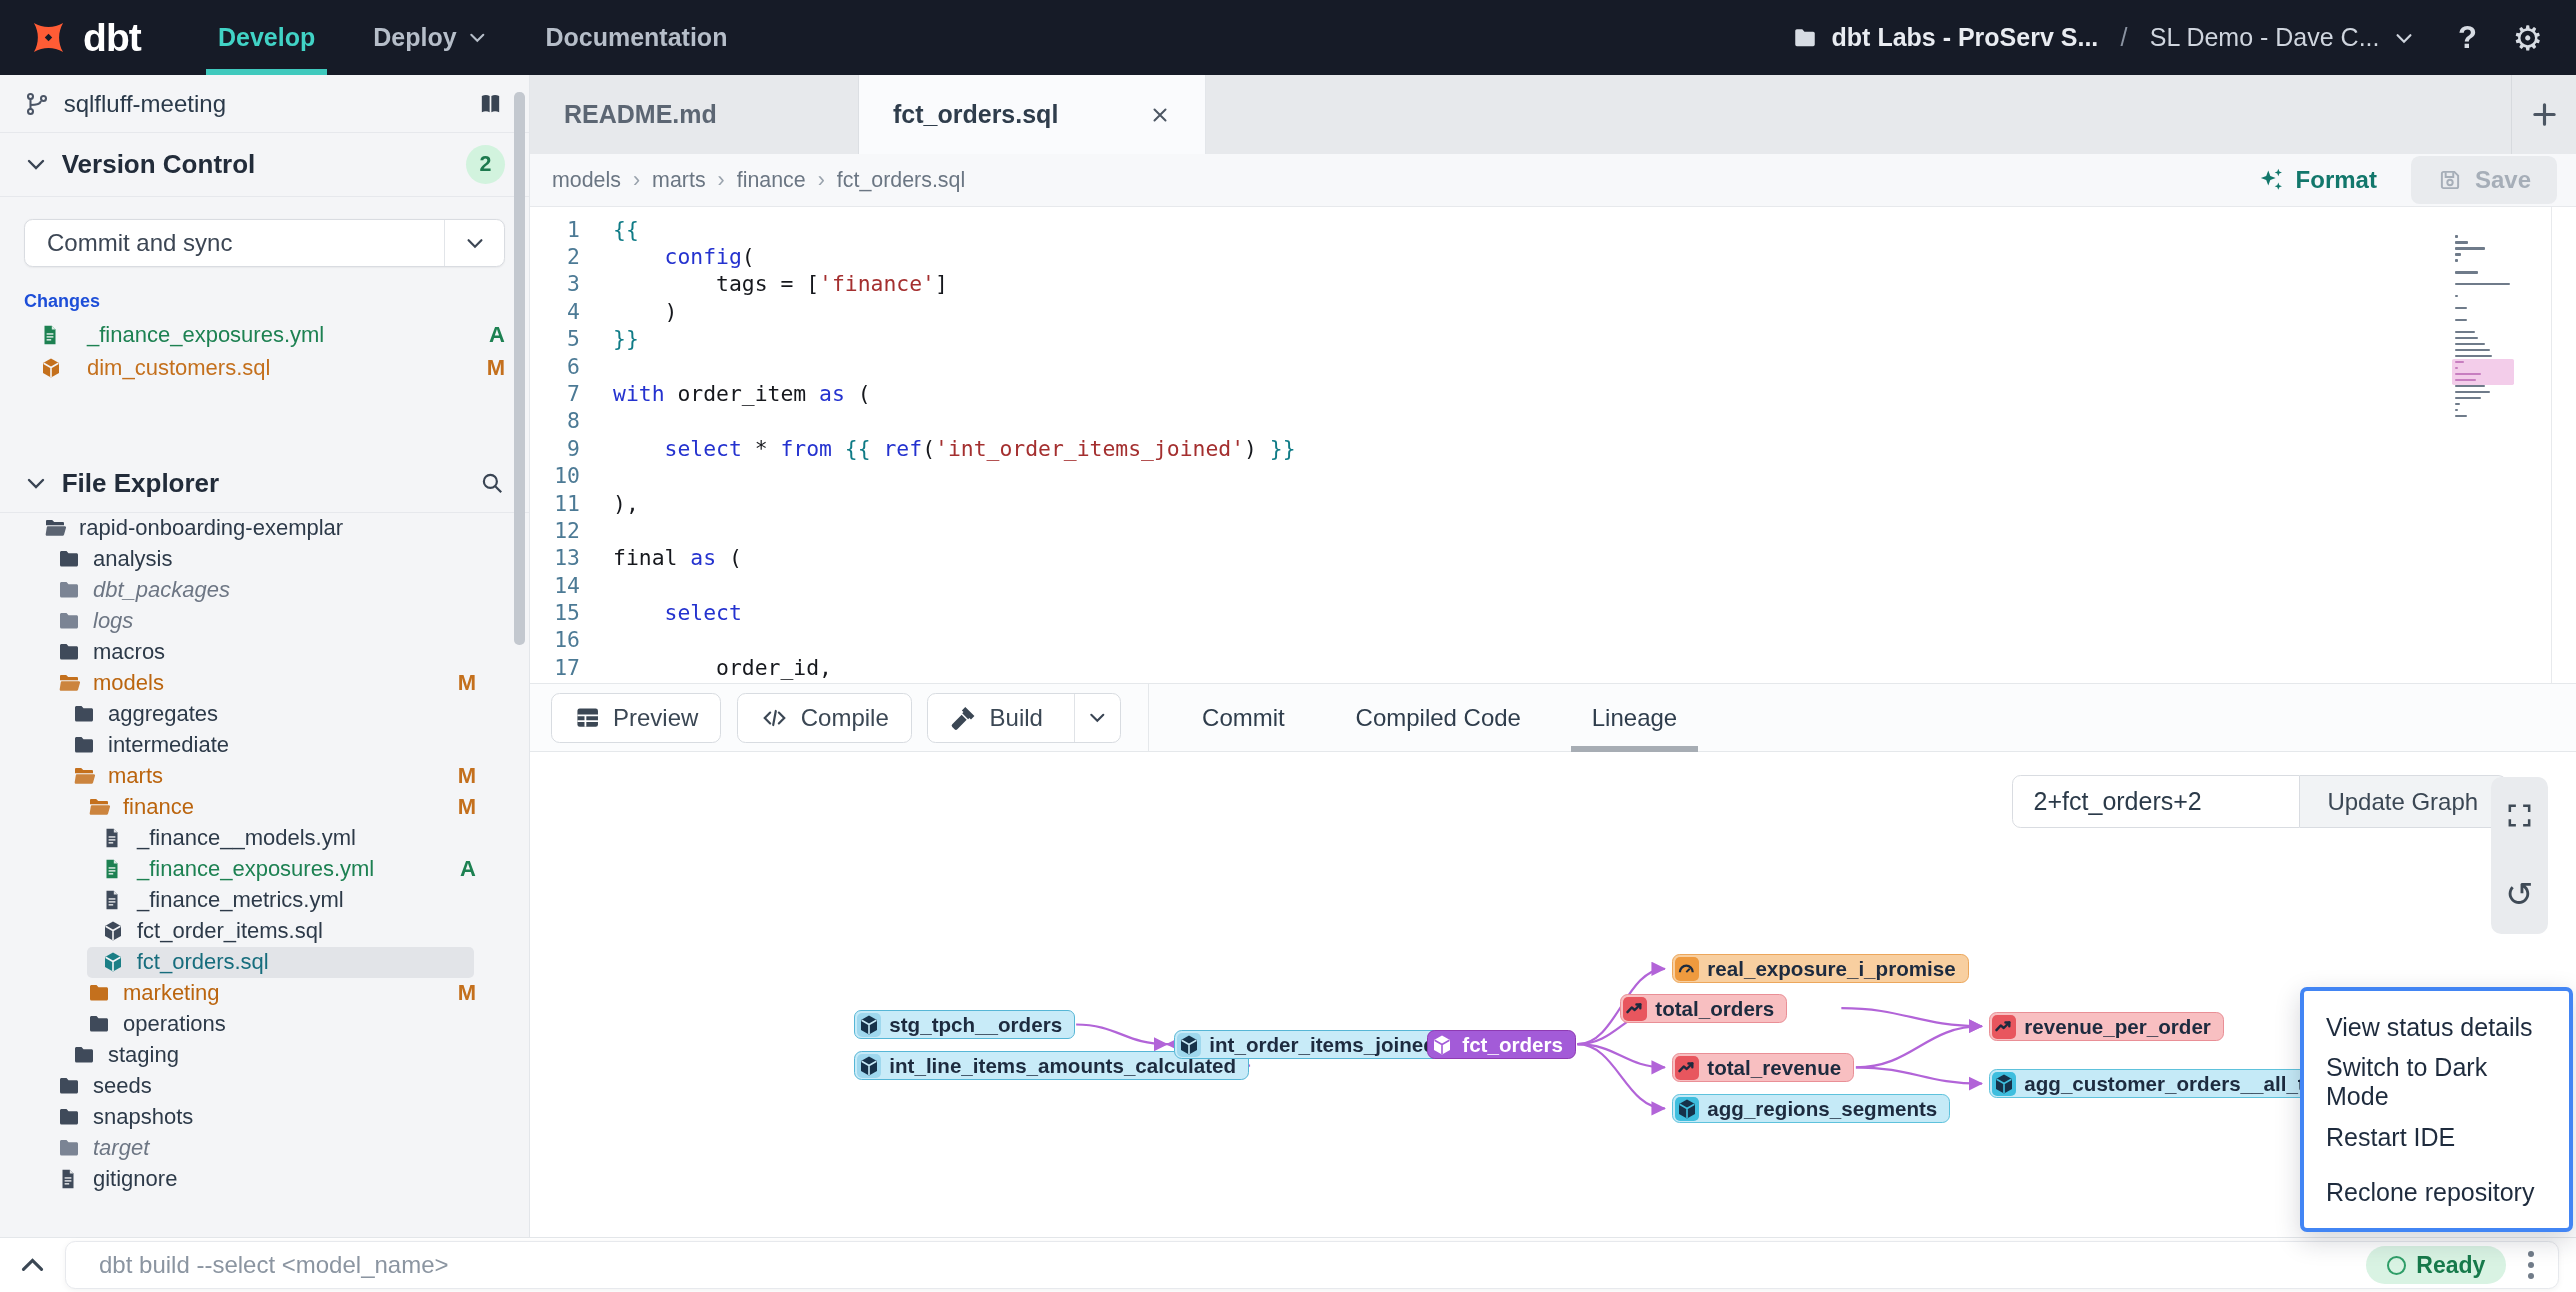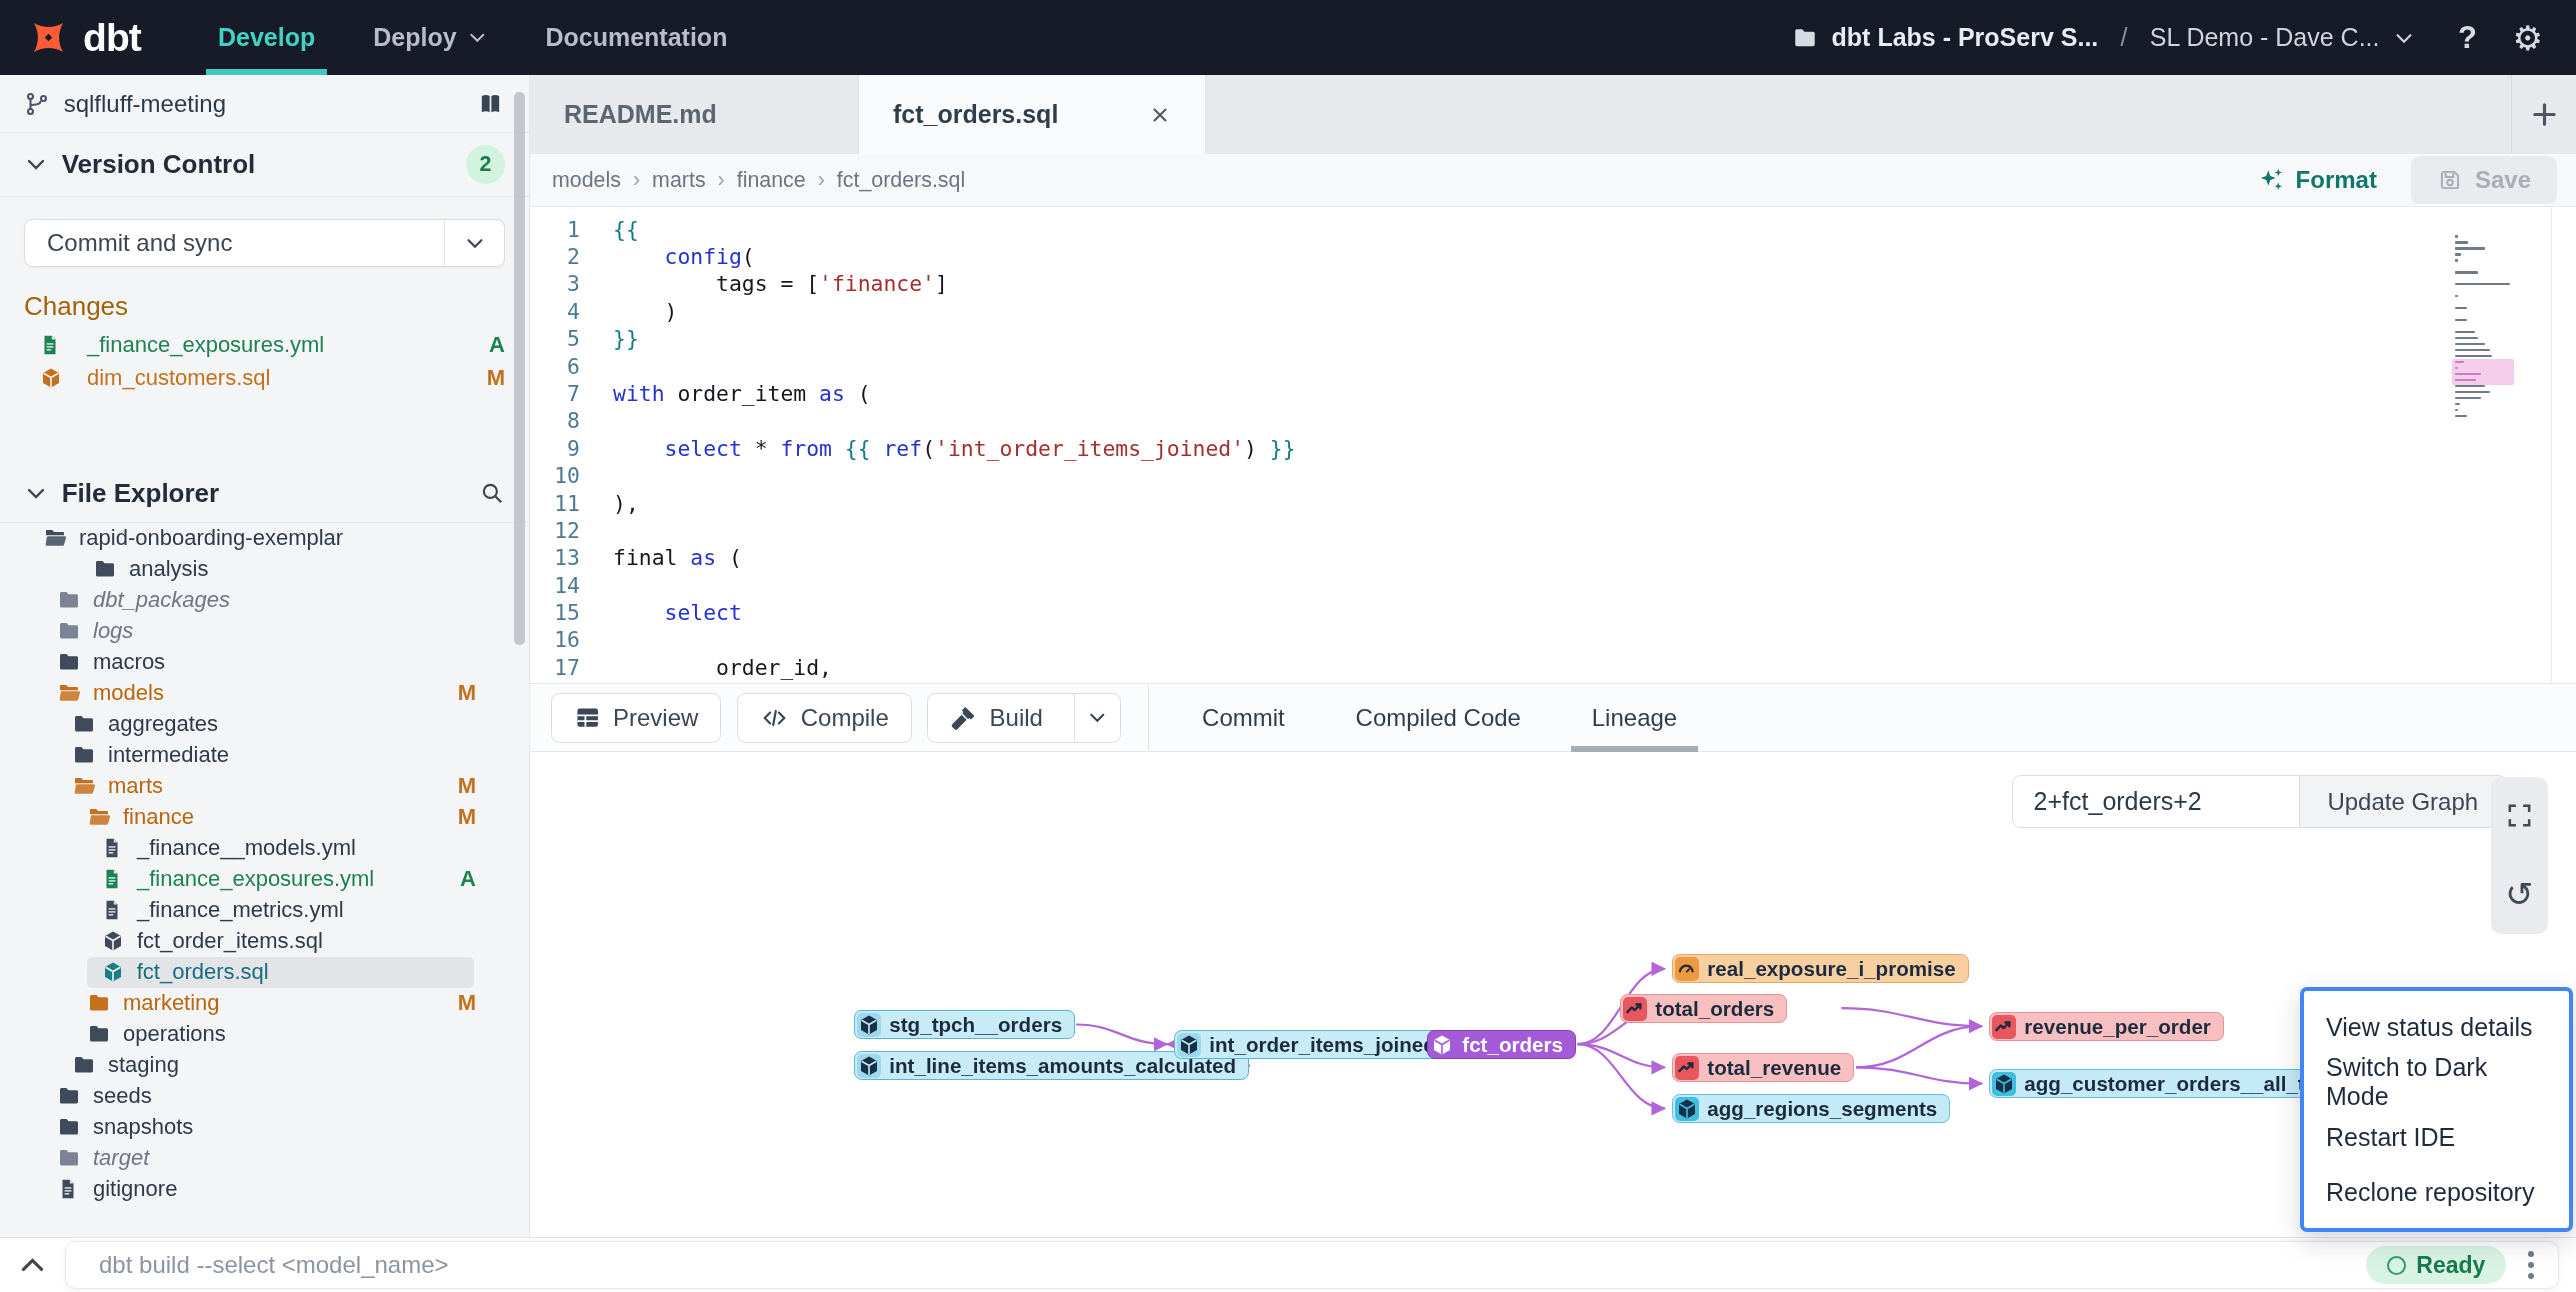--- a/index.html
+++ b/index.html
@@ -25,21 +25,21 @@
   .sidebar{position:absolute;left:0;top:75px;width:530px;bottom:55px;background:#f4f5f7;border-right:0.9px solid #e3e6ea;overflow:hidden}
   .s-row{display:flex;align-items:center;padding:0 24px}
   .branch-row{height:57px;gap:13.7px;font-size:24px;color:#2b3a4a}
   .divider{height:0.9px;background:#e6e8ec}
   .vc-row{height:63px;gap:13.7px;font-size:26px;font-weight:700;color:#222c3a}
   .vc-badge{margin-left:auto;width:39px;height:39px;border-radius:50%;background:#d2f3de;color:#1d7a4e;font-size:21.4px;font-weight:600;display:flex;align-items:center;justify-content:center}
   .commit-area{padding:22px 24px 13.7px}
   .commit-btn{height:48px;background:#fff;border:0.9px solid #d9dce1;border-radius:8.6px;display:flex;align-items:center;box-shadow:0 0.9px 1.7px rgba(0,0,0,.05);cursor:pointer}
   .commit-label{flex:1;padding-left:22px;font-size:24px;color:#3c4654}
   .commit-chev{width:60px;height:100%;border-left:0.9px solid #e2e5e9;display:flex;align-items:center;justify-content:center;color:#3c4654}
-  .changes-title{padding:10.3px 24px 6.9px;font-size:26px;font-weight:400;color:#a16207}
+  .changes-title{padding:10.3px 24px 6.9px;font-size:18px;font-weight:700;color:#1d4ed8}
   .change-row{height:33px;display:flex;align-items:center;padding:0 24px 0 39px;gap:12px;font-size:22px;cursor:pointer}
   .change-status{margin-left:auto;font-weight:700}
   .c-green{color:#1d8152}.c-orange{color:#c4701d}
   .fe-row{height:57px;margin-top:70px;gap:13.7px;font-size:26px;font-weight:700;color:#222c3a}
   .tail-icon{margin-left:auto;color:#394453}
   .tree{position:relative}
   .tree-row{height:31px;display:flex;align-items:center;font-size:22px;color:#2d3a49;position:relative;cursor:pointer}
   .tree-row.selected{background:#e2e4e8;border-radius:5.1px}
   .t-icon{width:24px;height:24px;margin-right:12px;flex:none}
   .t-badge{position:absolute;right:53px;font-weight:700;font-size:22px}
@@ -255,21 +255,21 @@
   <div class="tree" id="file-tree">
       <div class="tree-row" style="padding-left: 43px;">
         <span class="t-icon i-dark">
           <svg width="24" height="24" viewBox="0 0 24 24">
             <path fill="currentColor" d="M3 5.2C3 4.5 3.5 4 4.2 4h5l2 2h8.6c.7 0 1.2.5 1.2 1.2V9.2H3V5.2z"></path>
             <path fill="currentColor" d="M4.3 10.2h17.6c.8 0 1.4.8 1.1 1.5l-2 7c-.2.6-.7 1-1.3 1H3.9c-.8 0-1.4-.7-1.2-1.5l1.1-6.9c.1-.6.6-1.1 1.2-1.1z" opacity=".85"></path>
           </svg>
         </span>
         <span class="">rapid-onboarding-exemplar</span>
       </div>
-      <div class="tree-row" style="padding-left: 57px; margin-left: 36px;">
+      <div class="tree-row" style="padding-left: 57px;">
         <span class="t-icon i-dark">
           <svg width="24" height="24" viewBox="0 0 24 24">
             <path fill="currentColor" d="M3 5.5C3 4.7 3.7 4 4.5 4h5l2 2.2h8c.8 0 1.5.7 1.5 1.5V18c0 .8-.7 1.5-1.5 1.5h-15A1.5 1.5 0 0 1 3 18V5.5z"></path>
           </svg>
         </span>
         <span class="">analysis</span>
       </div>
       <div class="tree-row" style="padding-left: 57px;">
         <span class="t-icon i-muted">
           <svg width="24" height="24" viewBox="0 0 24 24">

